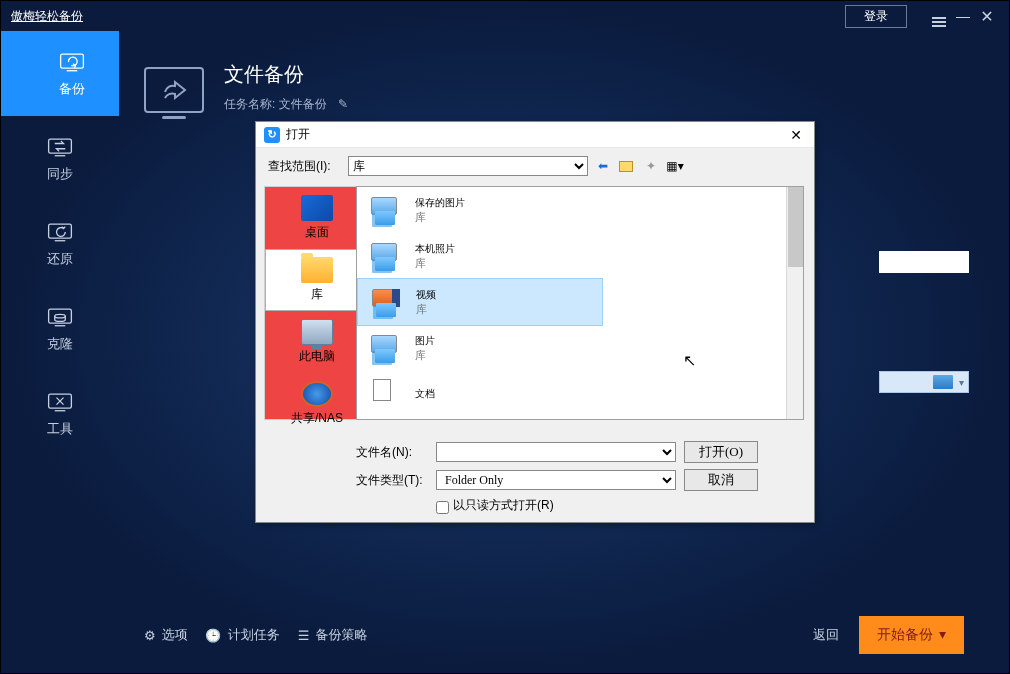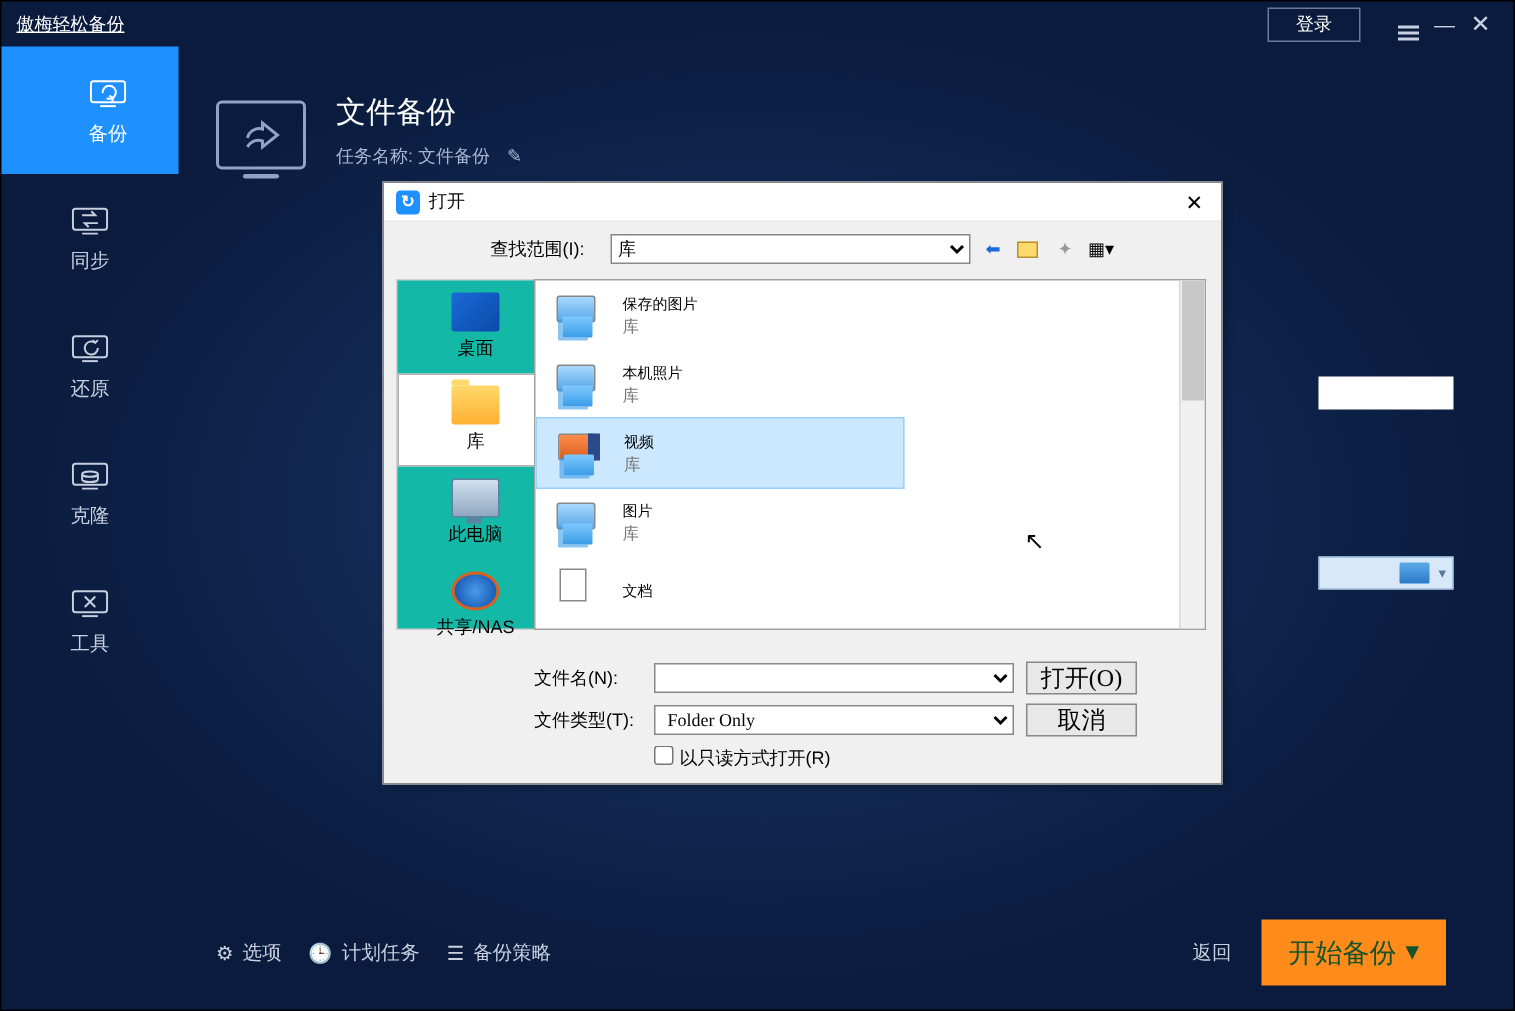--- a/index.html
+++ b/index.html
@@ -30,58 +30,58 @@
 
 .dest-bar { position: absolute; right: 40px; top: 250px; width: 90px; height: 22px; background: #fff; }
 .dest-path { position: absolute; right: 40px; top: 370px; width: 90px; height: 22px; background: #d8e8f8; border: 1px solid #a8c8e8; display:flex; align-items:center; justify-content:flex-end; padding:0 4px;}
 .dest-path .fld { width:20px; height:14px; background:linear-gradient(#5da9e8,#2a7bc8); border-radius:1px; margin-right:6px;}
 .dest-path .arr { color:#5a7a9a; font-size:10px;}
 
 .footer { position: absolute; left: 118px; right: 20px; bottom: 20px; height: 36px; display: flex; align-items: center; color: #c8d0e0; font-size: 13px; padding: 0 25px; }
 .footer .opt { display: flex; align-items: center; gap: 6px; margin-right: 18px; }
 .footer .spacer { flex: 1; }
 .footer .back { margin-right: 20px; }
-.footer .start { background: #ff8c1a; color: #14532d; padding: 10px 18px; display: flex; align-items: flex-start; gap: 6px; font-size: 18px; }
+.footer .start { background: #ff8c1a; color: #7f1d1d; padding: 10px 18px; display: flex; align-items: flex-start; gap: 6px; font-size: 14px; }
 
 
 .dialog { position: absolute; left: 228px; top: 120px; width: 560px; height: 402px; background: #fff; border: 1px solid #888; box-shadow: 2px 2px 6px rgba(0,0,0,0.3); font-size: 12px; color: #000; margin-left: 26px; }
 .dlg-title { height: 26px; background: #fff; display: flex; align-items: center; padding: 0 8px; border-bottom: 1px solid #e8e8e8; }
 .dlg-title .ico { width: 16px; height: 16px; margin-right: 6px; background: #1e90ff; border-radius: 3px; position: relative; display:flex; align-items:center; justify-content:center;}
 .dlg-title .ico::after{content:"↻"; color:#fff; font-size:11px; font-weight:bold;}
 .dlg-title .t { flex: 1; font-family: SimSun, serif; }
 .dlg-title .x { font-size: 14px; padding: 0 4px; }
 .dlg-body { background: #f0f0f0; height: calc(100% - 26px); position: relative; }
 
-.lookin { display: flex; align-items: center; padding: 8px 12px 6px 70px; gap: 6px; font-family: SimSun, serif; justify-content: center; }
+.lookin { display: flex; align-items: center; padding: 8px 12px 6px 70px; gap: 6px; font-family: SimSun, serif; }
 .lookin label { margin-left:-58px; width:74px; }
 .lookin select { flex: 1; max-width: 240px; height: 20px; border: 1px solid #888; font-family: SimSun, serif; font-size: 12px; background: #fff; }
 .lookin .nav-btn { width: 18px; height: 18px; display: flex; align-items: center; justify-content: center; font-size: 12px; }
 .lookin .folder-sm { width:14px; height:11px; background:#ffd96b; border:1px solid #b89030; display:inline-block; vertical-align:middle; margin-right:3px;}
 
-.places { position: absolute; left: 8px; top: 38px; width: 106px; bottom: 102px; border: 1px solid #d0d0d0; background: #14b8a6; }
+.places { position: absolute; left: 8px; top: 38px; width: 106px; bottom: 102px; border: 1px solid #d0d0d0; background: #ef4444; }
 .place { height: 62px; display: flex; flex-direction: column; align-items: center; justify-content: center; gap: 3px; font-family: SimSun, serif; font-size: 12px; }
 .place.sel { background: #fff; border: 1px solid #b0b0b0; }
 .place .pi { width: 32px; height: 26px; }
 
 .filelist { position: absolute; left: 100px; top: 38px; right: 10px; bottom: 102px; background: #fff; border: 1px solid #a0a0a0; overflow: hidden; }
 .file-row { display: flex; align-items: center; padding: 8px 10px; gap: 12px; font-family: SimSun, serif; }
 .file-row.sel { background: #cce8ff; border: 1px solid #99d1ff; margin: -1px 200px -1px 0; padding: 8px 10px; }
 .file-row .fi { width: 36px; height: 30px; position: relative; }
 .file-row .fname { font-size: 10px; }
 .file-row .ftype { font-size: 11px; color: #777; }
 .cursor { position: absolute; left: 326px; top: 164px; font-size: 16px; color: #000; pointer-events: none; }
 .scrollbar { position: absolute; right: 0; top: 0; bottom: 0; width: 17px; background: #f0f0f0; border-left: 1px solid #d8d8d8;}
 .scrollthumb { position:absolute; top:0; width:15px; height:80px; background:#c8c8c8; left:1px;}
 
 .bottom-fields { position: absolute; left: 100px; right: 10px; bottom: 8px; font-family: SimSun, serif; }
 .bf-row { display: flex; align-items: center; margin-bottom: 6px; gap: 8px; }
 .bf-row label { width: 72px; }
 .bf-row .inp { flex: 1; max-width: 240px; height: 20px; border: 1px solid #888; background: #fff; font-family: SimSun, serif; font-size:12px; padding:0 4px;}
-.bf-row button { width: 74px; height: 22px; border: 1px solid #888; background: #e8e8e8; font-family: SimSun, serif; font-size: 16px; }
-.bf-chk { margin-left: 80px; display: flex; align-items: flex-start; gap: 4px; margin-top:2px;}
+.bf-row button { width: 74px; height: 22px; border: 1px solid #888; background: #e8e8e8; font-family: SimSun, serif; font-size: 13px; }
+.bf-chk { margin-left: 80px; display: flex; align-items: flex-end; gap: 4px; margin-top:2px;}
 
 .lib-ico { position: relative; }
 .lib-ico .screen { position:absolute; width:26px; height:18px; background:linear-gradient(#a8d8ff,#5aa8e8); border:1px solid #888; top:2px; left:4px; border-radius:2px;}
 .lib-ico .fold { position:absolute; width:20px; height:14px; background:linear-gradient(#7fc8ff,#3a9de8); bottom:0; left:8px; border-radius:1px; box-shadow: -3px 2px 0 rgba(58,157,232,0.6);}
 .vid-ico .screen { background: linear-gradient(#ff8c4a,#d86020); }
 .vid-ico .film { position:absolute; width:8px; height:18px; background:#2a4a8a; right:4px; top:2px;}
 .doc-ico .pg { position:absolute; width:18px; height:22px; background:#fff; border:1px solid #888; top:0; left:6px;}
 
 .desktop-ico { width:32px; height:22px; background:linear-gradient(135deg,#1a6ad8,#0a4aa8); border-radius:2px;}
 .lib-place-ico { width:30px; height:22px; background:linear-gradient(#ffd96b,#ffb030); border-radius:2px; position:relative;}

